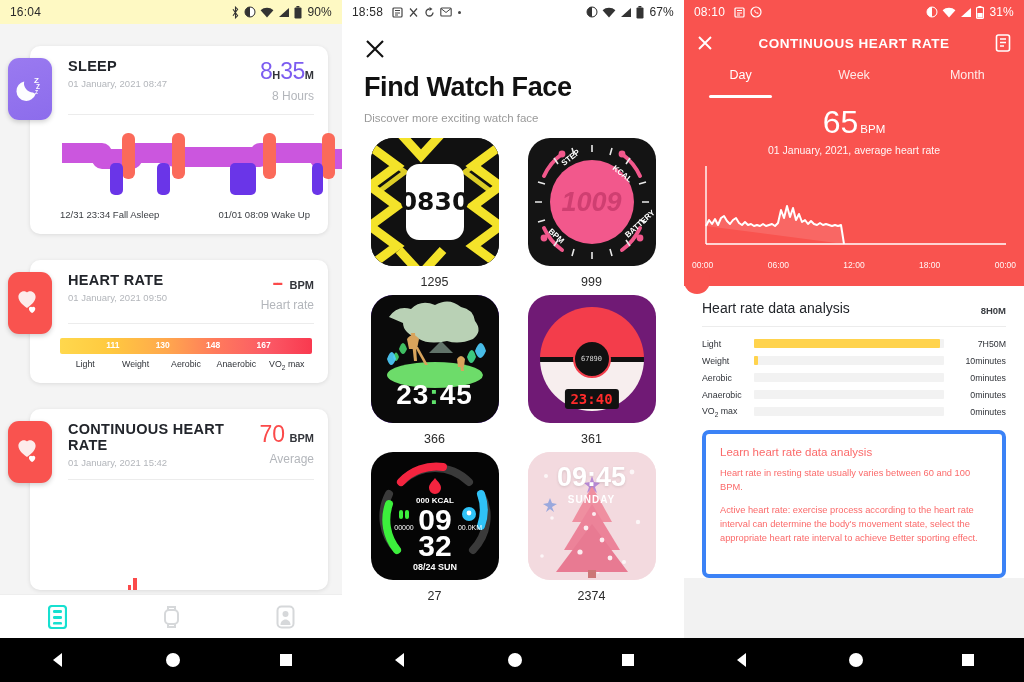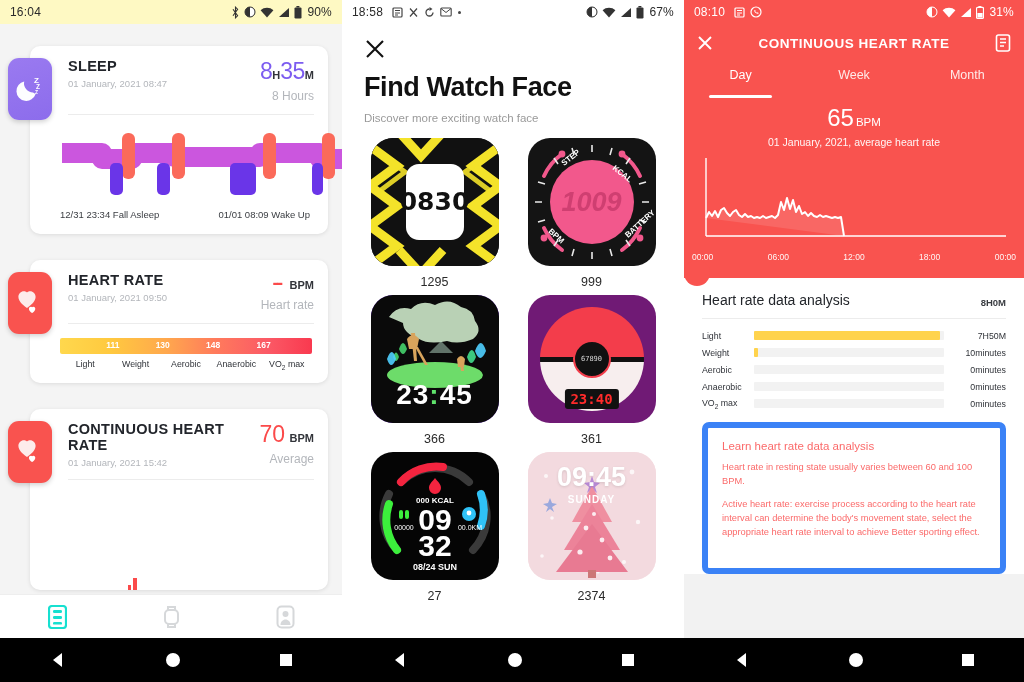--- a/index.html
+++ b/index.html
@@ -167,21 +167,21 @@
   .rh-tabs .t {
     flex: 1; text-align: center; font-size: 12.5px; color: rgba(255,255,255,.88);
     position: relative; padding-top: 6px;
   }
   .rh-tabs .t.active { color: #fff; }
   .rh-tabs .t.active::after {
     content: ""; position: absolute; left: 22%; right: 22%; bottom: -2px;
     height: 3px; background: #fff; border-radius: 2px;
   }
   .bpm-wrap { text-align: center; padding-top: 10px; }
-  .bpm-num { font-size: 24px; font-weight: 400; line-height: 1; }
+  .bpm-num { font-size: 32px; font-weight: 400; line-height: 1; }
   .bpm-unit { font-size: 11.5px; margin-left: 2px; }
   .bpm-sub { font-size: 10.5px; margin-top: 6px; color: rgba(255,255,255,.95); }
   .hr-graph { padding: 6px 12px 0 12px; position: relative; }
   .hr-axis {
     display: flex; justify-content: space-between; font-size: 8.5px;
     color: rgba(255,255,255,.95); padding: 2px 8px 0 8px;
   }
   .red-notch { position: relative; height: 16px; background: #f9534f; }
   .red-notch .bump {
     position: absolute; left: 0; bottom: -8px; width: 26px; height: 26px;
@@ -193,21 +193,21 @@
   .wp-total { font-size: 9.5px; color: #3a3d42; font-weight: 700; }
   .wp-div { height: 1px; background: #ececec; margin: 10px 18px 0 18px; }
   .analysis { padding: 8px 18px 0 18px; }
   .arow { display: flex; align-items: center; height: 17px; }
   .arow .lbl { width: 52px; font-size: 8.8px; color: #2f3238; }
   .arow .lbl sub { font-size: 6.5px; }
   .arow .track { flex: 1; height: 9px; background: #f2f2f2; border-radius: 1px; }
   .arow .fill { height: 9px; background: #ffd34d; border-radius: 1px; }
   .arow .val { width: 62px; text-align: right; font-size: 8.8px; color: #2f3238; }
   .learn {
-    margin: 10px 18px 0 18px; border: 6px solid #3b82f6; border-radius: 7px;
+    margin: 10px 18px 0 18px; border: 4px solid #3b82f6; border-radius: 7px;
     padding: 12px 14px; color: #fb6a6a;
   }
   .learn h4 { font-size: 11.5px; font-weight: 400; margin-bottom: 9px; }
   .learn p { font-size: 9.3px; line-height: 1.5; margin-bottom: 9px; }
   .learn p:last-child { margin-bottom: 16px; }
   .bottom-gray { position: absolute; left: 0; right: 0; bottom: 44px; height: 36px; background: #f2f2f2; }
 </style>
 </head>
 <body>
 

